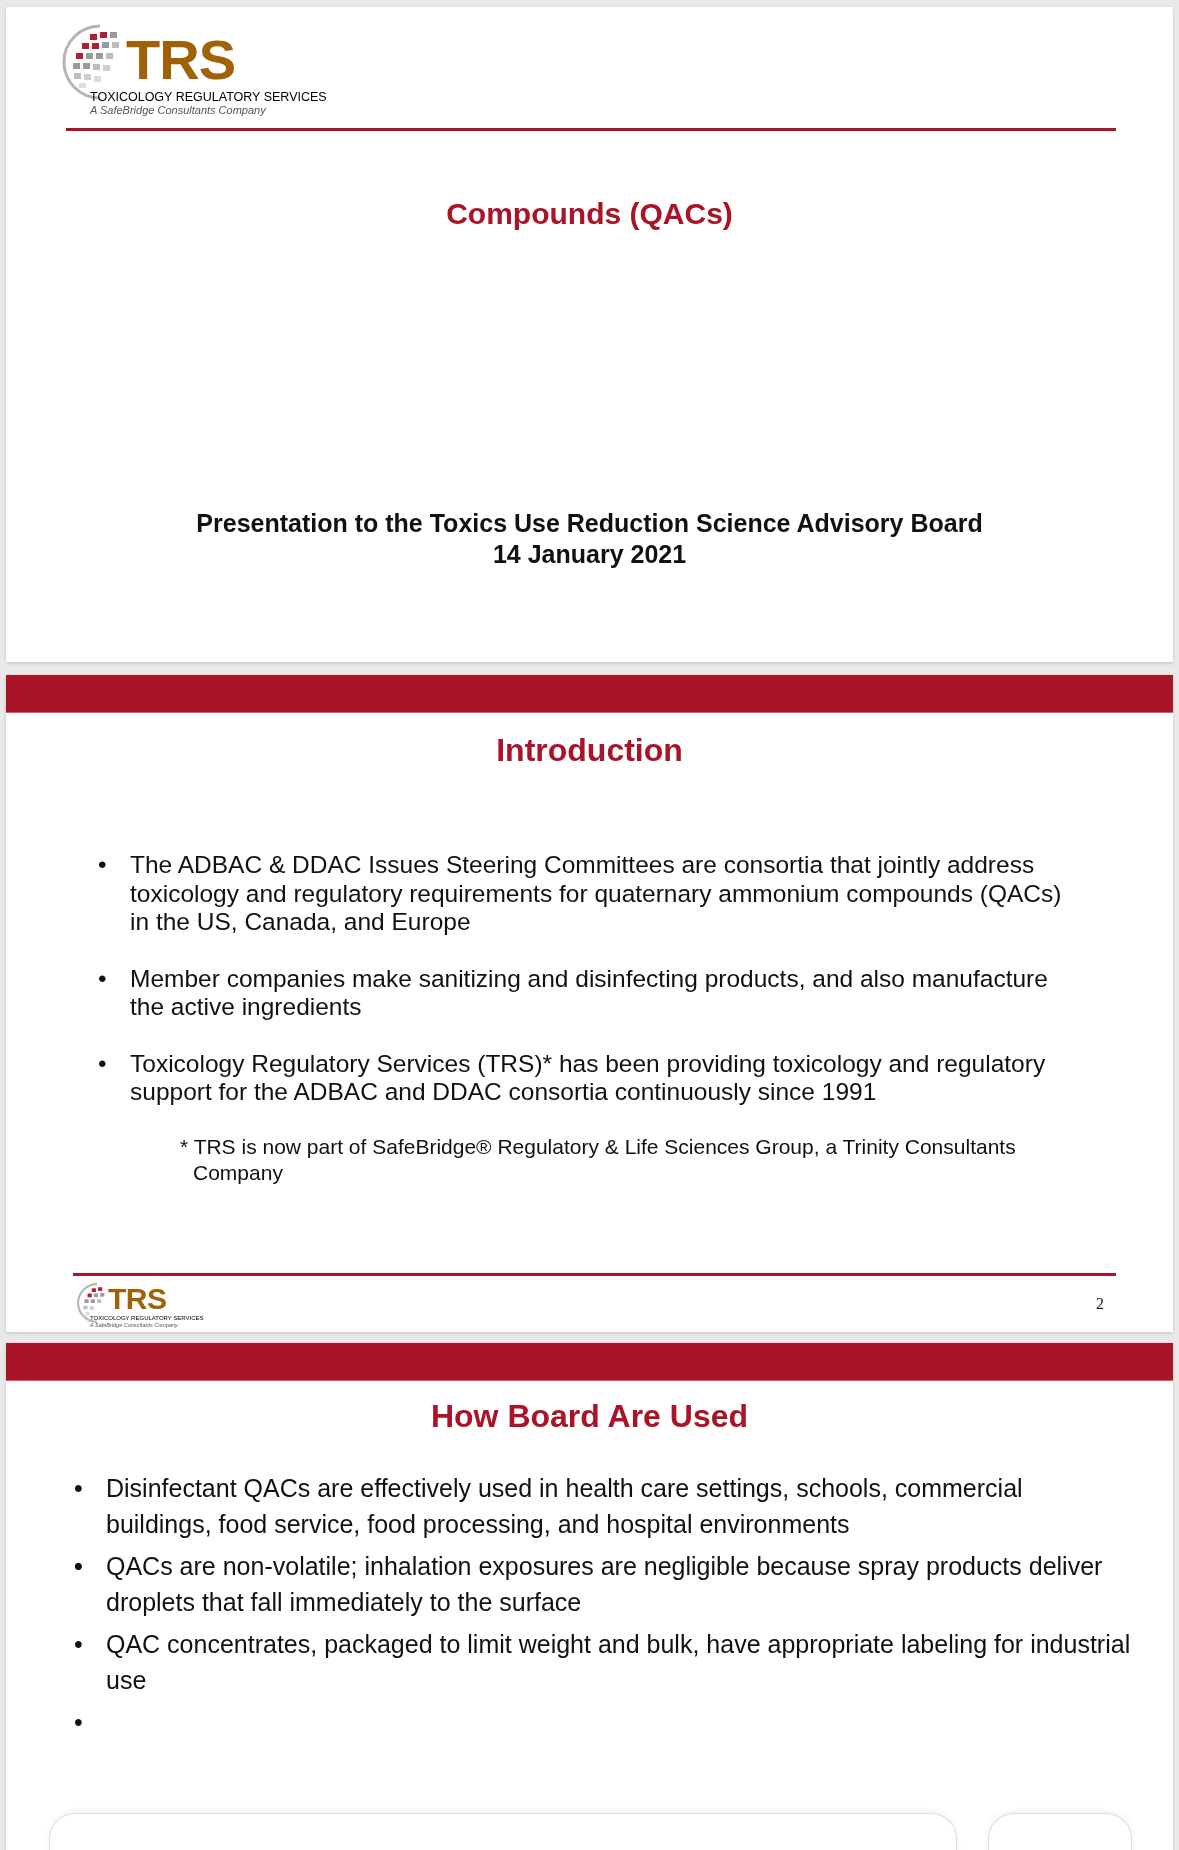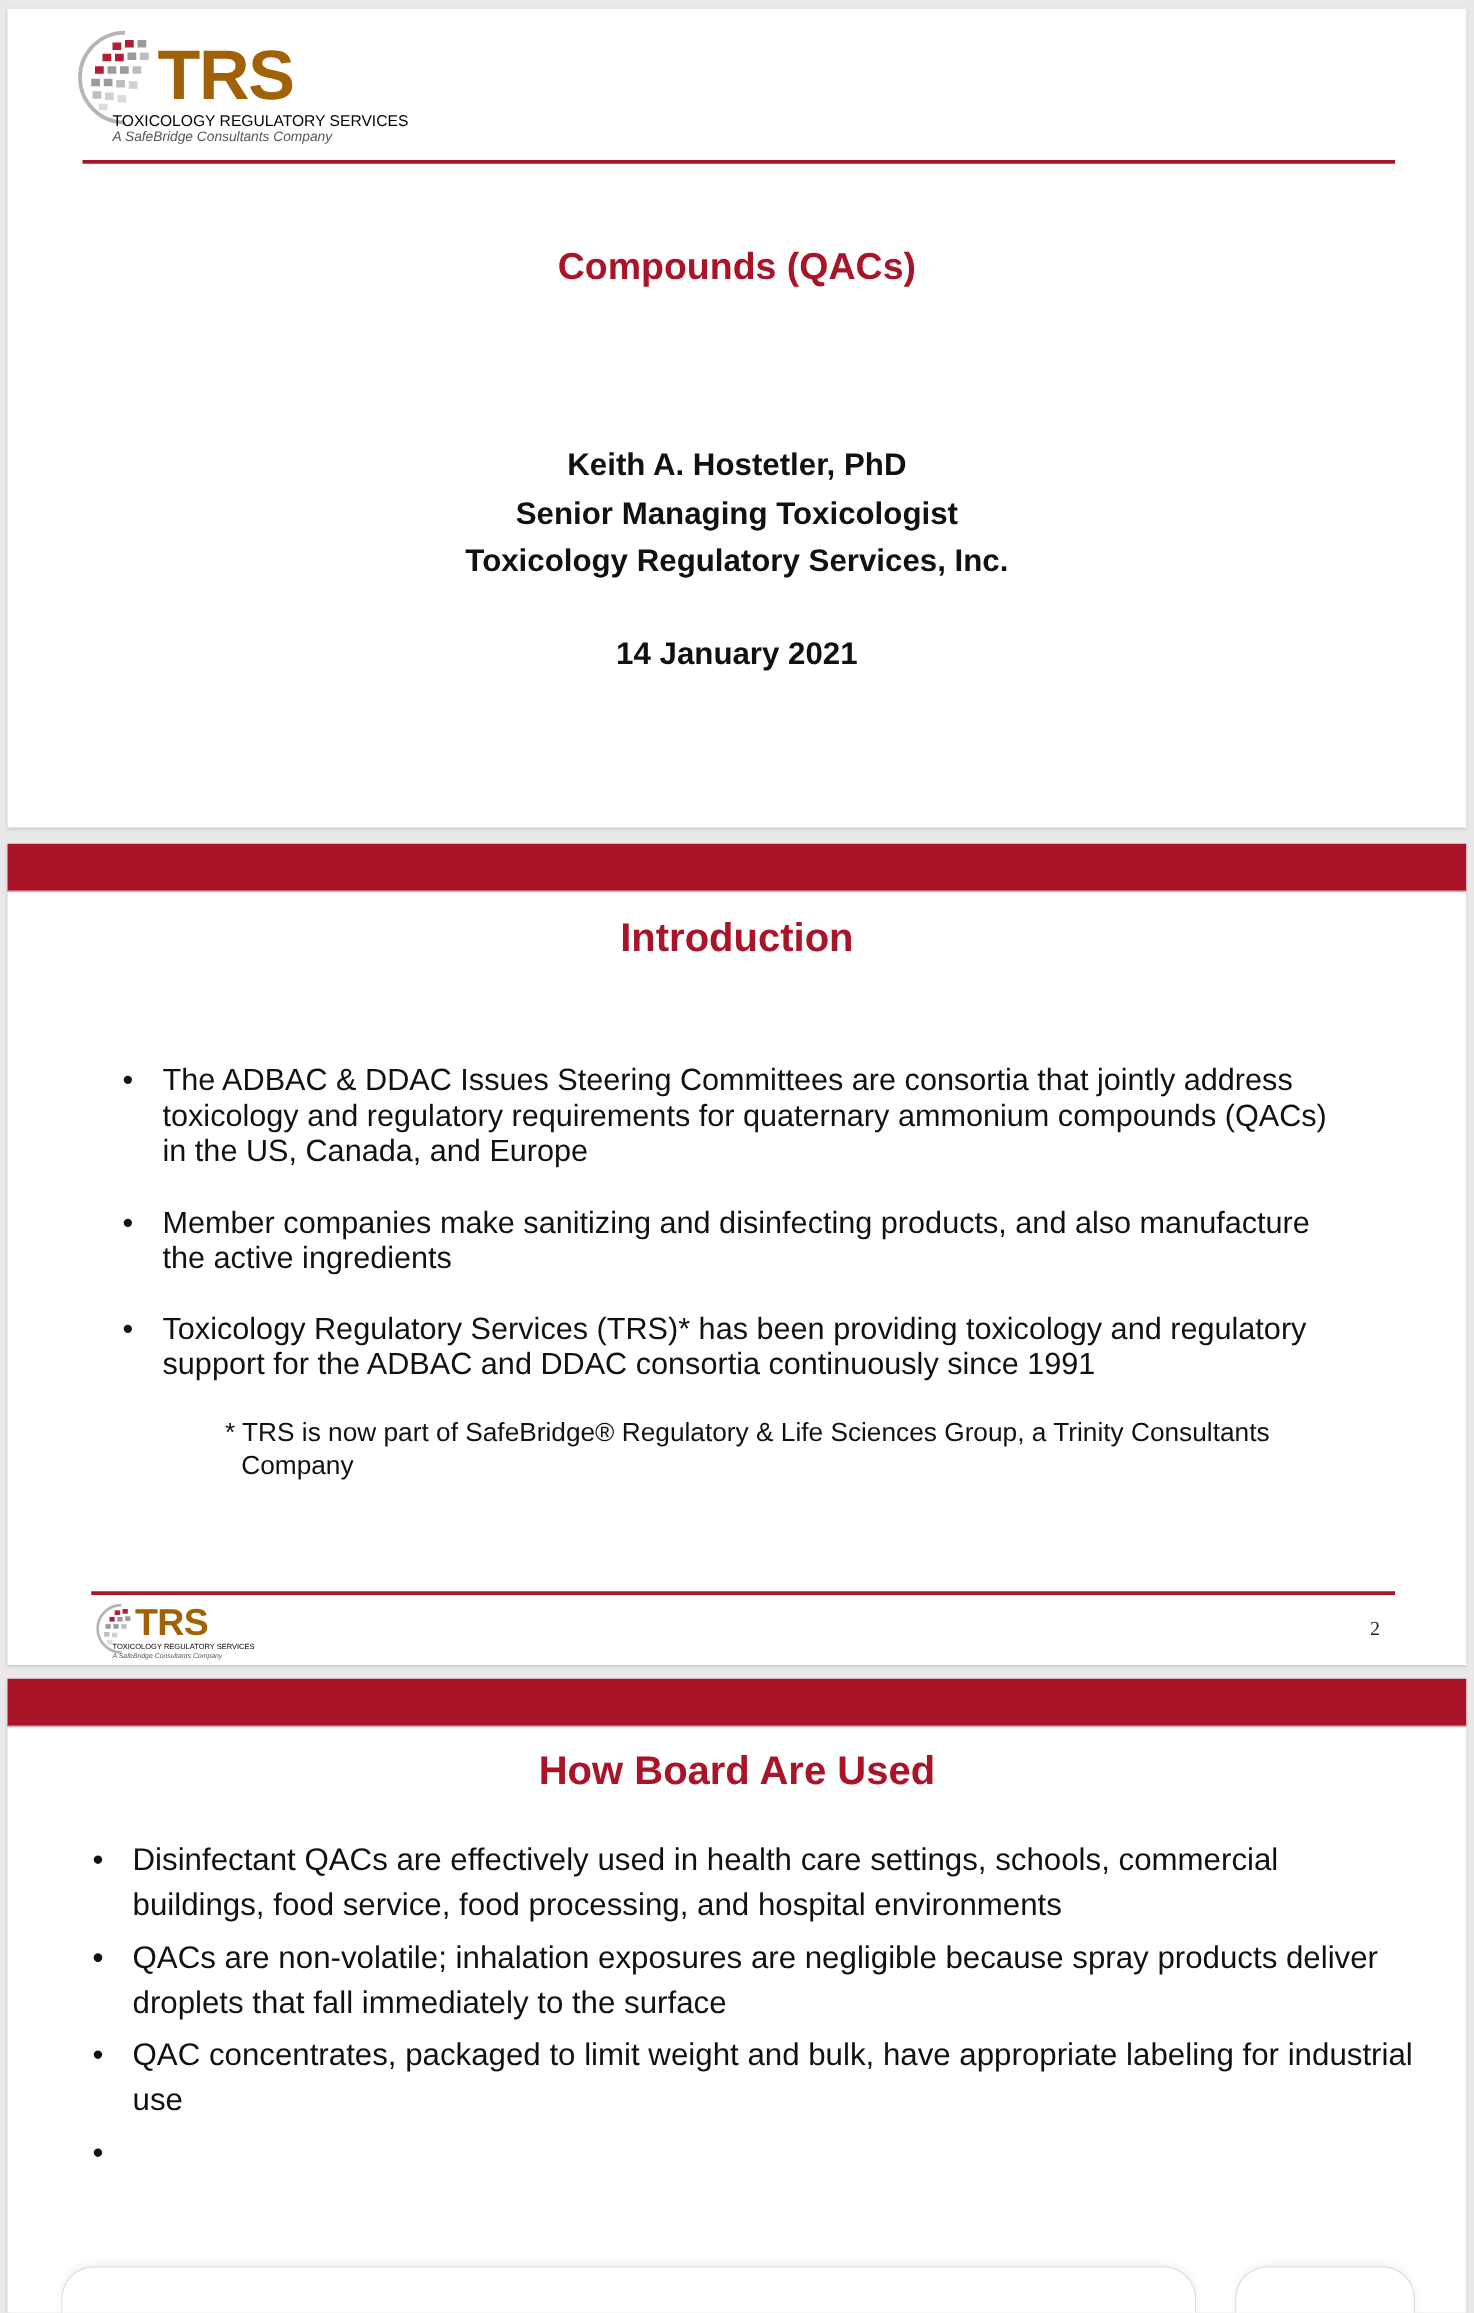--- a/index.html
+++ b/index.html
@@ -105,27 +105,23 @@
     <span class="trs">TRS</span>
     <span class="sub1">TOXICOLOGY REGULATORY SERVICES</span>
     <span class="sub2">A SafeBridge Consultants Company</span>
   </div>
   <div class="rule" id="rule1"></div>
 
   <div class="title-red" id="s1-title">
     <div>Compounds (QACs)</div>
   </div>
 
-  <div class="center-block" id="s1-author">
-    <div>Keith A. Hostetler, PhD</div>
-    <div>Senior Managing Toxicologist</div>
-    <div>Toxicology Regulatory Services, Inc.</div>
-  </div>
 
   <div class="center-block" id="s1-pres">
+    <div>Presentation to the Toxics Use Reduction Science Advisory Board</div>
     <div>14 January 2021</div>
   </div>
 </div>
 
 <div class="slide" id="slide2">
   <div class="band"></div>
   <div class="title-red" id="s2-title">Introduction</div>
   <ul class="bullets" id="s2-bullets">
     <li><span class="dot">•</span><span>The ADBAC &amp; DDAC Issues Steering Committees are consortia that jointly address toxicology and regulatory requirements for quaternary ammonium compounds (QACs) in the US, Canada, and Europe</span></li>
     <li><span class="dot">•</span><span>Member companies make sanitizing and disinfecting products, and also manufacture the active ingredients</span></li>

